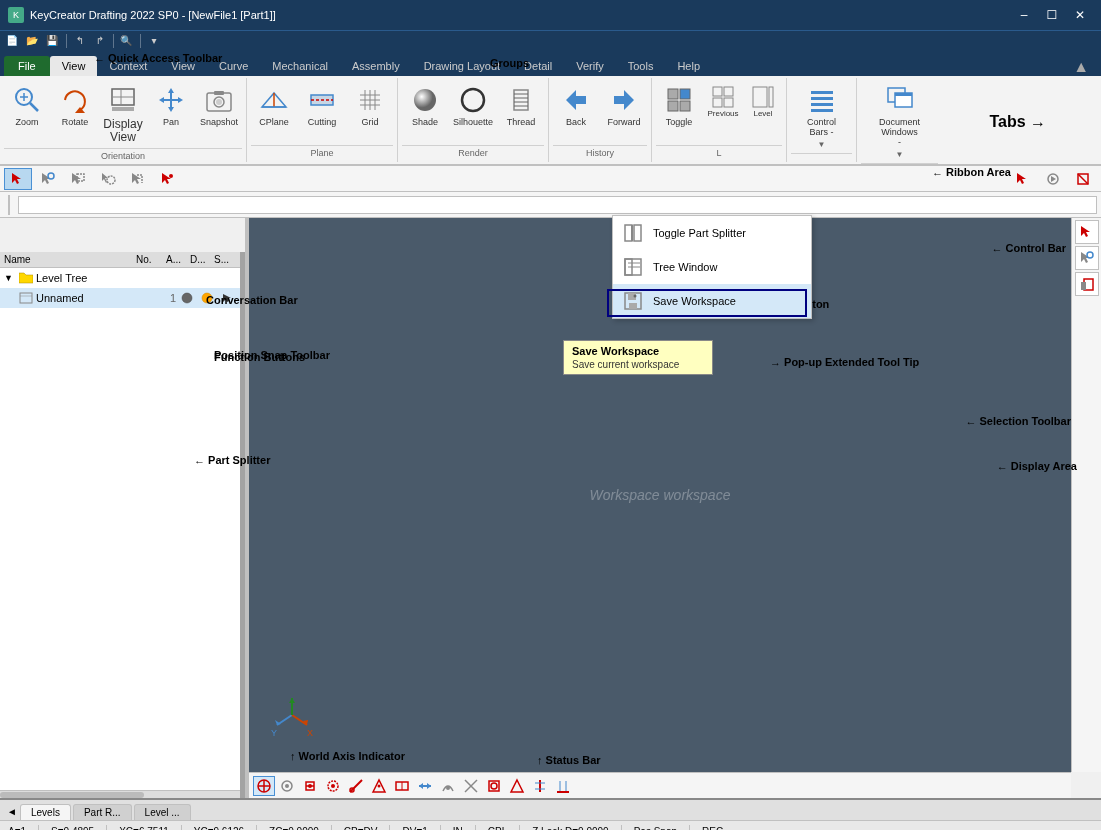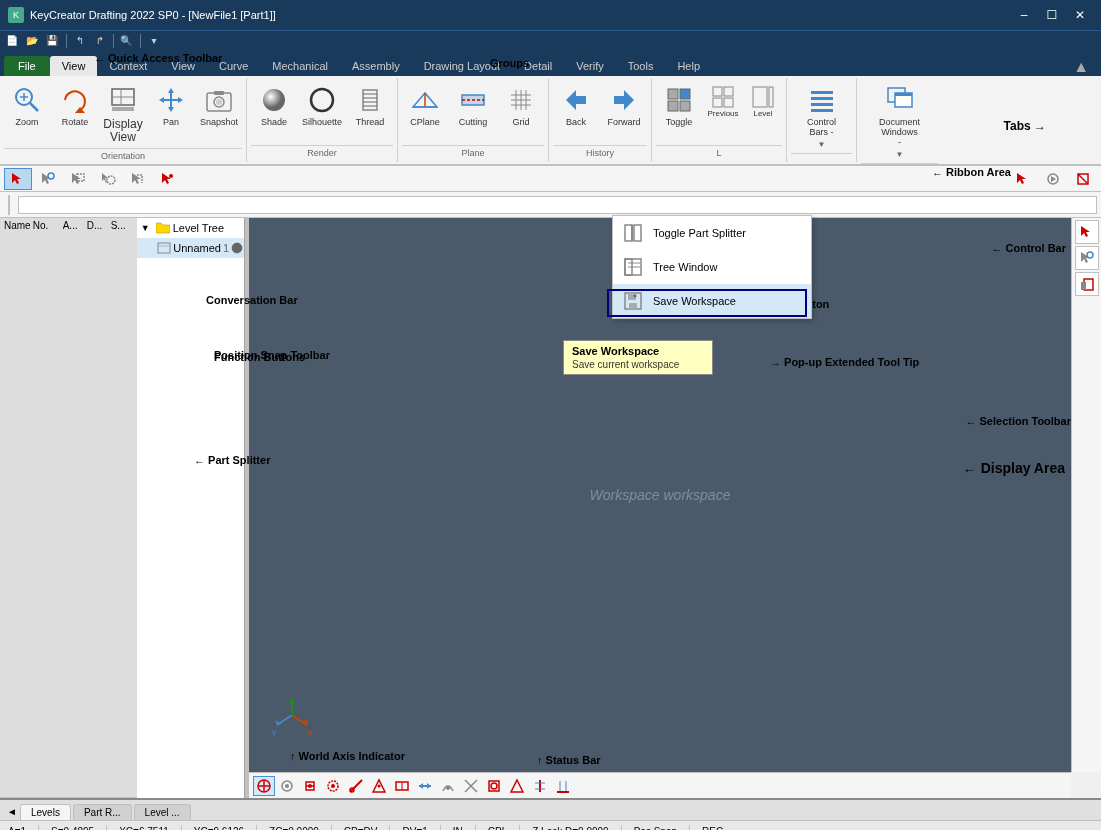--- a/index.html
+++ b/index.html
@@ -48,21 +48,21 @@
 
     
     #conversation-bar { height: 26px; background: #f5f5f5; border-bottom: 1px solid #c0c0c0; display: flex; align-items: center; padding: 0 4px; gap: 4px; }
     #conv-input { flex: 1; height: 18px; border: 1px solid #c0c0c0; background: white; padding: 0 4px; font-size: 10px; }
     #conv-separator { width: 2px; height: 20px; background: #c0c0c0; margin: 0 4px; }
 
     
     #main-area { display: flex; height: calc(830px - 30px - 20px - 26px - 90px - 26px - 26px - 22px); }
 
     
-    #left-panel { width: 245px; background: #f5f5f5; border-right: 1px solid #a3a3a3; display: flex; flex-direction: row; }
+    #left-panel { width: 245px; background: #f5f5f5; border-right: 5px solid #a3a3a3; display: flex; flex-direction: column; margin-top: 34px; }
     #tree-header { display: flex; background: #ddd; border-bottom: 1px solid #c0c0c0; font-size: 10px; padding: 2px 4px; gap: 2px; }
     .tree-col { overflow: hidden; text-overflow: ellipsis; white-space: nowrap; }
     #tree-content { flex: 1; background: white; overflow: hidden; }
     .tree-row { display: flex; align-items: center; padding: 2px 4px; gap: 2px; font-size: 11px; }
     .tree-row.selected { background: #d4e8f8; }
     .tree-expand { width: 12px; font-size: 9px; cursor: pointer; }
     .tree-icon { width: 16px; height: 16px; display: flex; align-items: center; justify-content: center; }
     .tree-label { flex: 1; }
     .tree-num { width: 25px; text-align: right; color: #666; }
     .tree-dot { width: 18px; display: flex; align-items: center; justify-content: center; }
@@ -216,20 +216,58 @@
       </div>
     </div>
     <div class="ribbon-group-label">Orientation</div>
   </div>
 
   <div class="ribbon-group">
     <div class="ribbon-group-content">
       <div class="ribbon-btn">
         <div class="btn-icon">
           <svg width="30" height="30" viewBox="0 0 30 30">
+              <path d="M3,22 L15,8 L27,22 Z" fill="none" stroke="#4488cc" stroke-width="1.5"></path>
+              <line x1="15" y1="8" x2="15" y2="22" stroke="#cc4400" stroke-width="1.5"></line>
+              <line x1="3" y1="22" x2="27" y2="22" stroke="#4488cc" stroke-width="1.5"></line>
+            </svg>
+        </div>
+        <div class="btn-label">CPlane</div>
+      </div>
+      <div class="ribbon-btn">
+        <div class="btn-icon">
+          <svg width="30" height="30" viewBox="0 0 30 30">
+              <rect x="4" y="10" width="22" height="10" fill="rgba(100,150,200,0.3)" stroke="#4488cc" stroke-width="1.5"></rect>
+              <line x1="4" y1="15" x2="26" y2="15" stroke="#cc0000" stroke-width="1.5" stroke-dasharray="3,2"></line>
+            </svg>
+        </div>
+        <div class="btn-label">Cutting</div>
+      </div>
+      <div class="ribbon-btn">
+        <div class="btn-icon">
+          <svg width="30" height="30" viewBox="0 0 30 30">
+              <line x1="5" y1="10" x2="25" y2="10" stroke="#888" stroke-width="1"></line>
+              <line x1="5" y1="15" x2="25" y2="15" stroke="#888" stroke-width="1"></line>
+              <line x1="5" y1="20" x2="25" y2="20" stroke="#888" stroke-width="1"></line>
+              <line x1="10" y1="5" x2="10" y2="25" stroke="#888" stroke-width="1"></line>
+              <line x1="15" y1="5" x2="15" y2="25" stroke="#888" stroke-width="1"></line>
+              <line x1="20" y1="5" x2="20" y2="25" stroke="#888" stroke-width="1"></line>
+            </svg>
+        </div>
+        <div class="btn-label">Grid</div>
+      </div>
+    </div>
+    <div class="ribbon-group-label">Plane</div>
+  </div>
+
+  <div class="ribbon-group">
+    <div class="ribbon-group-content">
+      <div class="ribbon-btn">
+        <div class="btn-icon">
+          <svg width="30" height="30" viewBox="0 0 30 30">
               <circle cx="15" cy="15" r="11" fill="url(#grad1)"></circle>
               <defs>
                 <radialGradient id="grad1" cx="35%" cy="35%">
                   <stop offset="0%" stop-color="#fff"></stop>
                   <stop offset="100%" stop-color="#666"></stop>
                 </radialGradient>
               </defs>
             </svg>
         </div>
         <div class="btn-label">Shade</div>
@@ -256,58 +294,20 @@
       </div>
     </div>
     <div class="ribbon-group-label">Render</div>
   </div>
 
   <div class="ribbon-group">
     <div class="ribbon-group-content">
       <div class="ribbon-btn">
         <div class="btn-icon">
           <svg width="30" height="30" viewBox="0 0 30 30">
-              <path d="M3,22 L15,8 L27,22 Z" fill="none" stroke="#4488cc" stroke-width="1.5"></path>
-              <line x1="15" y1="8" x2="15" y2="22" stroke="#cc4400" stroke-width="1.5"></line>
-              <line x1="3" y1="22" x2="27" y2="22" stroke="#4488cc" stroke-width="1.5"></line>
-            </svg>
-        </div>
-        <div class="btn-label">CPlane</div>
-      </div>
-      <div class="ribbon-btn">
-        <div class="btn-icon">
-          <svg width="30" height="30" viewBox="0 0 30 30">
-              <rect x="4" y="10" width="22" height="10" fill="rgba(100,150,200,0.3)" stroke="#4488cc" stroke-width="1.5"></rect>
-              <line x1="4" y1="15" x2="26" y2="15" stroke="#cc0000" stroke-width="1.5" stroke-dasharray="3,2"></line>
-            </svg>
-        </div>
-        <div class="btn-label">Cutting</div>
-      </div>
-      <div class="ribbon-btn">
-        <div class="btn-icon">
-          <svg width="30" height="30" viewBox="0 0 30 30">
-              <line x1="5" y1="10" x2="25" y2="10" stroke="#888" stroke-width="1"></line>
-              <line x1="5" y1="15" x2="25" y2="15" stroke="#888" stroke-width="1"></line>
-              <line x1="5" y1="20" x2="25" y2="20" stroke="#888" stroke-width="1"></line>
-              <line x1="10" y1="5" x2="10" y2="25" stroke="#888" stroke-width="1"></line>
-              <line x1="15" y1="5" x2="15" y2="25" stroke="#888" stroke-width="1"></line>
-              <line x1="20" y1="5" x2="20" y2="25" stroke="#888" stroke-width="1"></line>
-            </svg>
-        </div>
-        <div class="btn-label">Grid</div>
-      </div>
-    </div>
-    <div class="ribbon-group-label">Plane</div>
-  </div>
-
-  <div class="ribbon-group">
-    <div class="ribbon-group-content">
-      <div class="ribbon-btn">
-        <div class="btn-icon">
-          <svg width="30" height="30" viewBox="0 0 30 30">
               <polygon points="5,15 15,5 15,11 25,11 25,19 15,19 15,25" fill="#4488cc"></polygon>
             </svg>
         </div>
         <div class="btn-label">Back</div>
       </div>
       <div class="ribbon-btn">
         <div class="btn-icon">
           <svg width="30" height="30" viewBox="0 0 30 30">
               <polygon points="25,15 15,5 15,11 5,11 5,19 15,19 15,25" fill="#4488cc"></polygon>
             </svg>
@@ -471,21 +471,21 @@
       <div class="tree-row">
         <span class="tree-expand">▼</span>
         <span class="tree-icon">
           <svg width="14" height="12" viewBox="0 0 14 12">
               <path d="M0,2 L0,11 L14,11 L14,3 L7,3 L5,1 L0,1 Z" fill="#ffd700" stroke="#aa8800" stroke-width="0.5"></path>
             </svg>
         </span>
         <span class="tree-label">Level Tree</span>
       </div>
 
-      <div class="tree-row selected" style="padding-left:16px;">
+      <div class="tree-row selected" style="padding-left:4px;">
         <span class="tree-expand">&nbsp;</span>
         <span class="tree-icon">
           <svg width="14" height="12" viewBox="0 0 14 12">
               <rect x="1" y="1" width="12" height="10" fill="none" stroke="#888" stroke-width="1"></rect>
               <line x1="1" y1="4" x2="13" y2="4" stroke="#888" stroke-width="0.5"></line>
             </svg>
         </span>
         <span class="tree-label">Unnamed</span>
         <span class="tree-num">1</span>
         <span class="tree-dot">
@@ -726,21 +726,21 @@
 </div>
 
 <div style="position:fixed;top:57px;left:490px;font-size:11px;font-weight:bold;">
   <span>Groups</span>
 </div>
 
 <div style="position:fixed;top:166px;right:90px;font-size:11px;font-weight:bold;">
   ← <span>Ribbon Area</span>
 </div>
 
-<div style="position:fixed;top:119px;right:55px;font-size:12px;font-weight:bold;margin-left:44px;">
+<div style="position:fixed;top:113px;right:55px;font-size:16px;font-weight:bold;margin-left:44px;">
   <span>Tabs</span> →
 </div>
 
 <div style="position:fixed;top:242px;right:35px;font-size:11px;font-weight:bold;">
   ← <span>Control Bar</span>
 </div>
 
 <div style="position:fixed;top:294px;left:206px;font-size:11px;font-weight:bold;">
   <span>Conversation Bar</span>
 </div>
@@ -762,21 +762,21 @@
 </div>
 
 <div style="position:fixed;top:356px;left:770px;font-size:11px;font-weight:bold;">
   → <span>Pop-up Extended Tool Tip</span>
 </div>
 
 <div style="position:fixed;top:415px;right:30px;font-size:11px;font-weight:bold;">
   ← <span>Selection Toolbar</span>
 </div>
 
-<div style="position:fixed;top:460px;right:36px;font-size:14px;font-weight:bold;">
+<div style="position:fixed;top:460px;right:24px;font-size:11px;font-weight:bold;">
   ← <span>Display Area</span>
 </div>
 
 <div style="position:fixed;top:750px;left:290px;font-size:11px;font-weight:bold;">
   ↑ <span>World Axis Indicator</span>
 </div>
 
 <div style="position:fixed;top:754px;left:537px;font-size:11px;font-weight:bold;">
   ↑ <span>Status Bar</span>
 </div>

